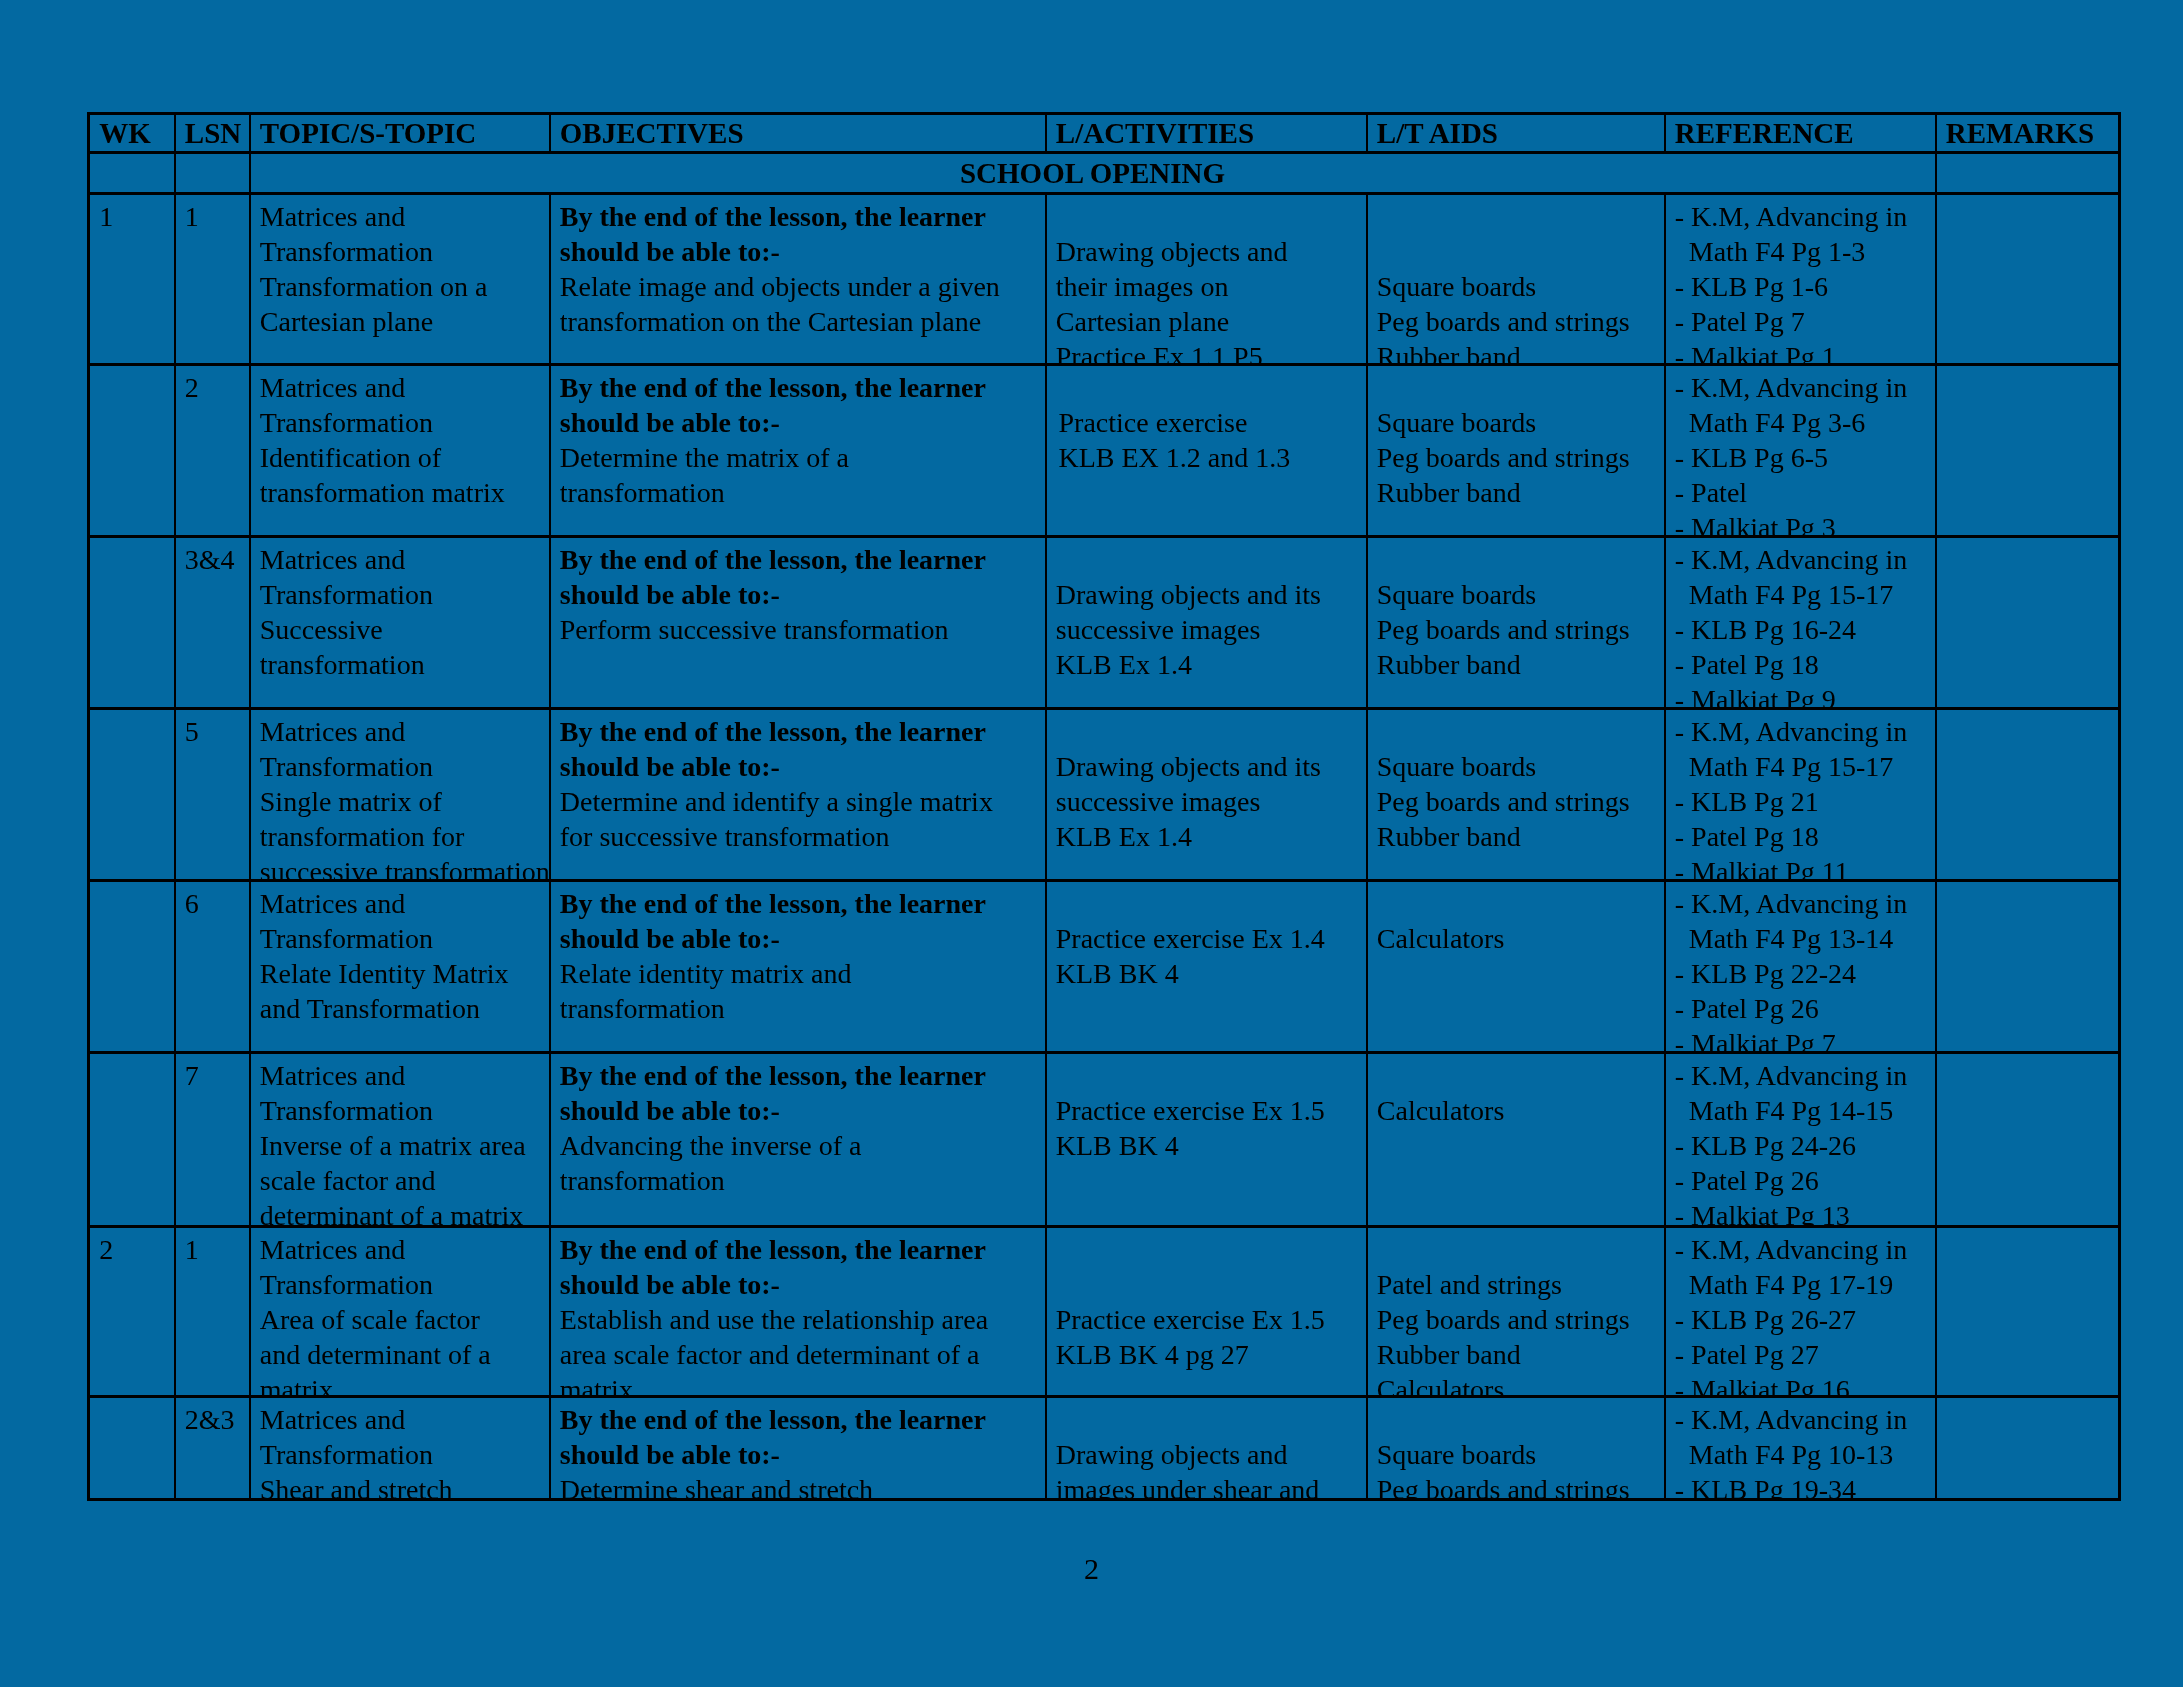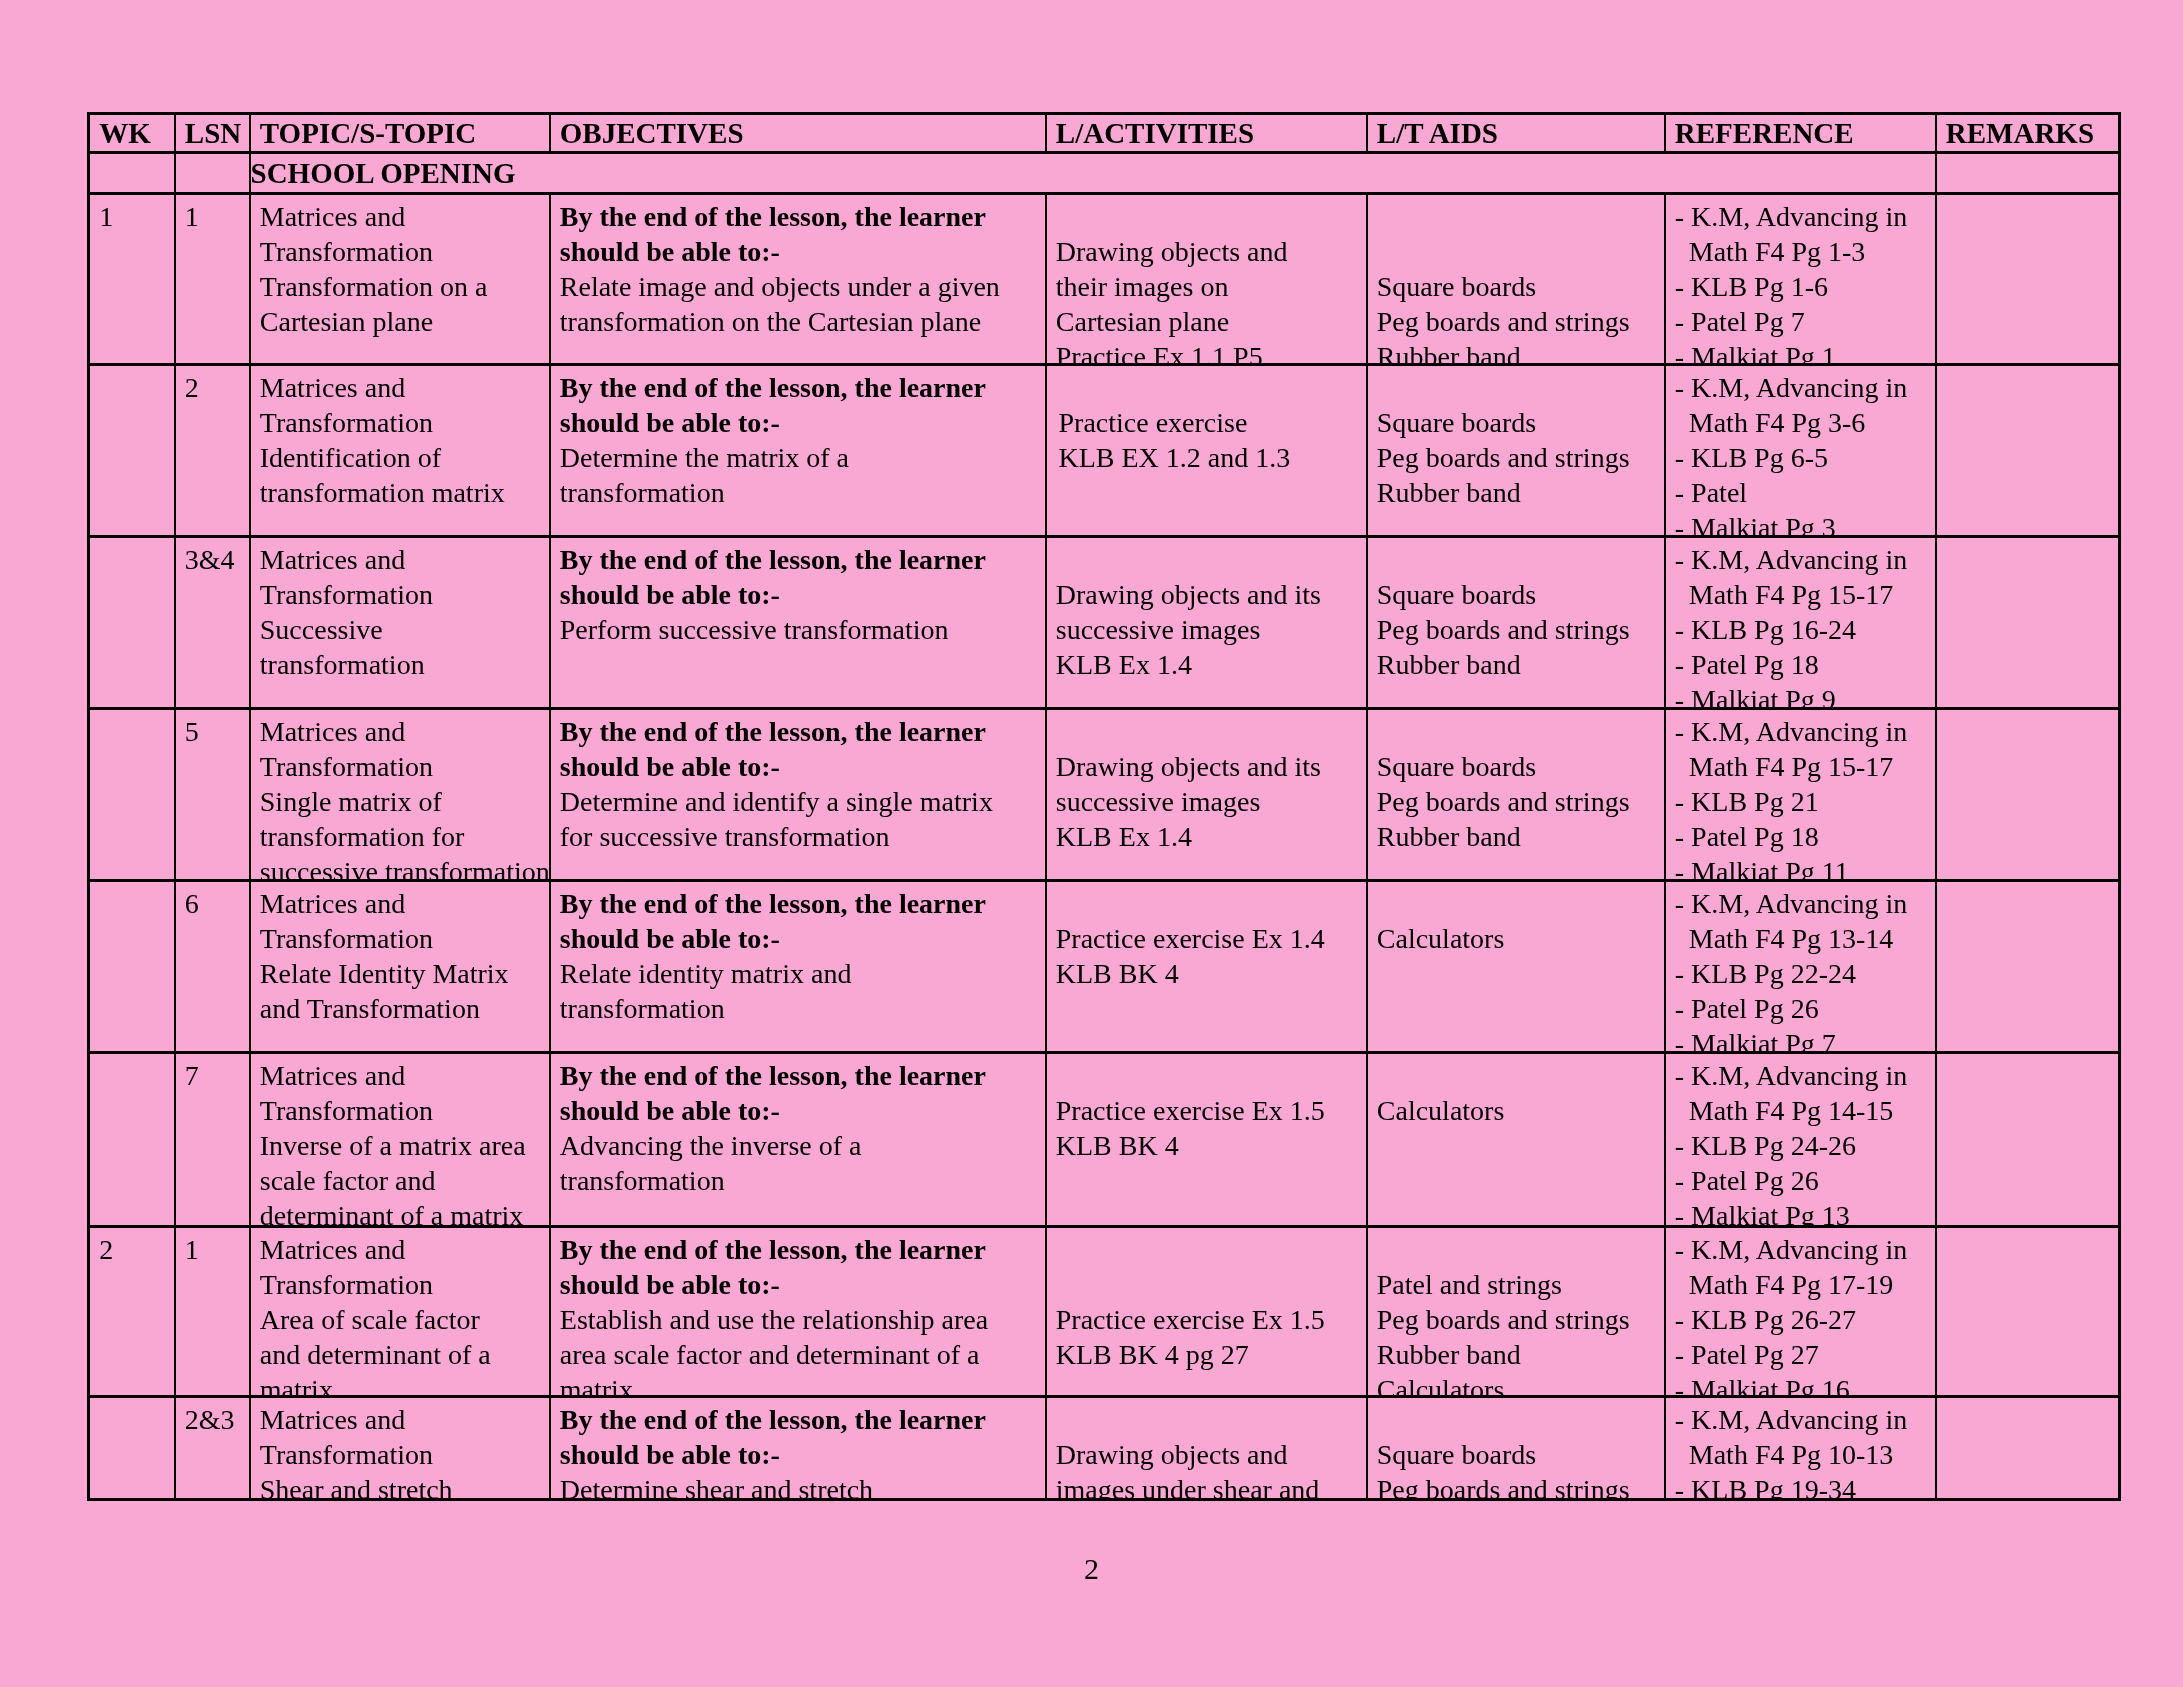--- a/index.html
+++ b/index.html
@@ -1,19 +1,19 @@
 <!DOCTYPE html>
 <html style="font-size:10.6px"><head>
 <meta charset="utf-8">
 <style>
   html,body { margin:0; padding:0; background:#888; }
   .page {
     position:relative;
     width:2183px; height:1687px;
-    background:#f9a8d4;
+    background:#0369a1;
     color:#000;
     font-family:"Liberation Serif", serif;
     overflow:hidden;
   }
   table.sow {
     position:absolute; left:87px; top:112px;
     border-collapse:collapse;
     table-layout:fixed;
     width:2030px;
   }
@@ -34,21 +34,21 @@
     font-weight:bold;
     font-size:29px;
     text-align:left;
     white-space:pre;
     overflow:hidden;
   }
   .banner-box {
     height:38px; line-height:38px;
     font-weight:bold;
     font-size:29px;
-    text-align:left;
+    text-align:center;
     white-space:pre;
     overflow:hidden;
   }
   .cellbox {
     padding:4px 0 0 9.3px;
     overflow:hidden;
   }
   .ln {
     height:35px; line-height:35px;
     font-size:28px;

